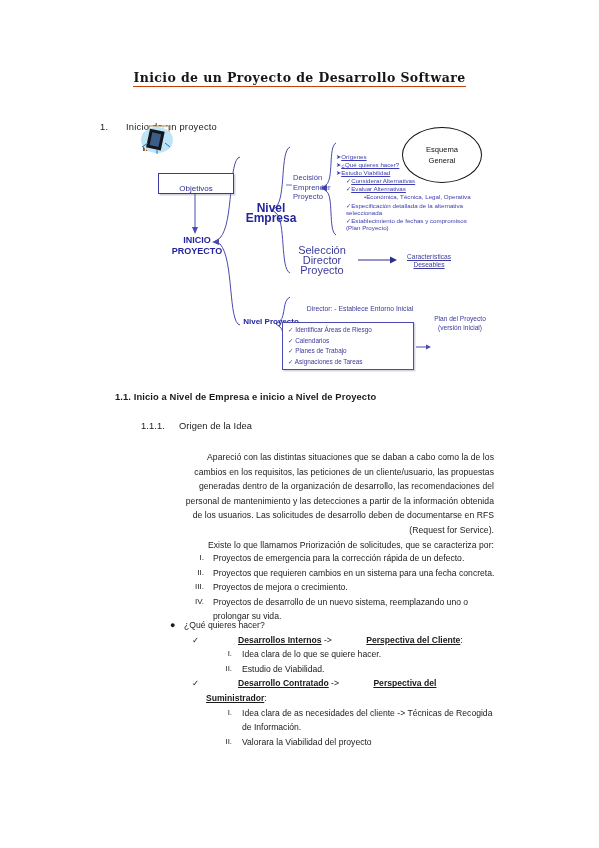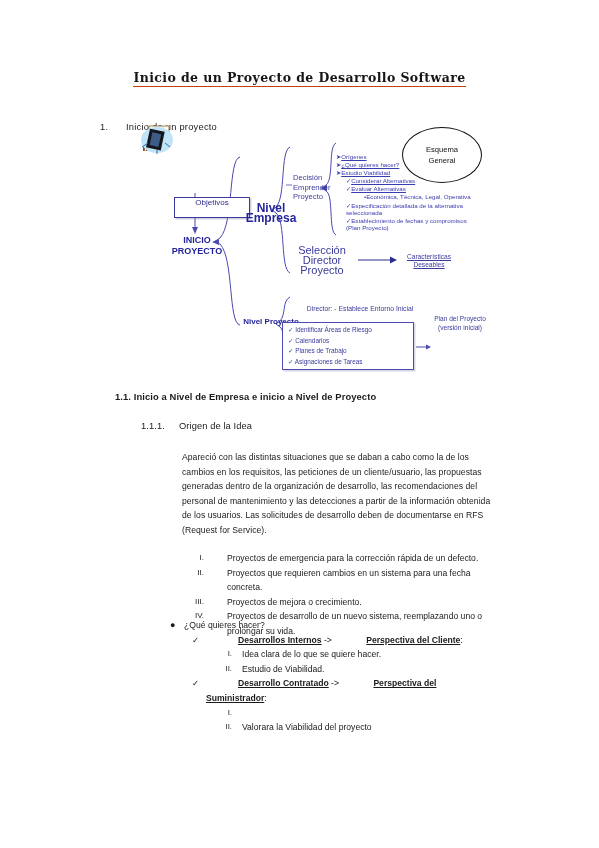--- a/index.html
+++ b/index.html
@@ -69,21 +69,21 @@
   .h3-item .num { display: inline-block; width: 38px; }
 
   
   .body-block {
     position: absolute;
     left: 182px;
     top: 450px;
     width: 312px;
     font-size: 8.6px;
     line-height: 14.6px;
-    text-align: left;
+    text-align: right;
     letter-spacing: .05px;
   }
   .body-block p { margin: 0; }
 
   
   .roman-list {
     position: absolute;
     left: 182px;
     top: 551px;
     width: 315px;
@@ -95,21 +95,21 @@
     align-items: flex-start;
   }
   .roman-list .rn {
     width: 22px;
     flex: 0 0 22px;
     text-align: right;
     padding-right: 9px;
     font-variant: small-caps;
     font-size: 8px;
   }
-  .roman-list .txt { flex: 1; margin-left: 14px; }
+  .roman-list .txt { flex: 1; }
 
   
   .bullet-section {
     position: absolute;
     left: 170px;
     top: 618px;
     width: 325px;
     font-size: 8.6px;
     line-height: 14.6px;
   }
@@ -161,29 +161,28 @@
 
   .dg-label {
     position: absolute;
     font-family: "Liberation Sans", sans-serif;
     color: #2d2d8f;
     white-space: nowrap;
   }
 
   .box-objetivos {
     position: absolute;
-    left: 34px; top: 48px;
+    left: 18px; top: 48px;
     width: 74px; height: 19px;
     border: 1.2px solid #3a3a9c;
     background: #fff;
-    display: flex; align-items: flex-start; justify-content: center;
+    display: flex; align-items: flex-end; justify-content: center;
     font-size: 8px;
     color: #2d2d8f;
     box-shadow: 1.5px 1.5px 0 rgba(120,120,160,.35);
-    margin-top: 24px;
   }
   .lbl-inicio {
     left: 22px; top: 110px;
     font-size: 9px; font-weight: bold;
     color: #24249c;
     line-height: 11px;
     text-align: center;
     width: 70px;
     white-space: normal;
   }
@@ -401,20 +400,21 @@
   </div>
 
   <div class="h2-item">1.1. Inicio a Nivel de Empresa e inicio a Nivel de Proyecto</div>
 
   <div class="h3-item">
     <span class="num">1.1.1.</span><span>Origen de la Idea</span>
   </div>
 
   <div class="body-block">
     <p>Apareció con las distintas situaciones que se daban a cabo como la de los cambios en los requisitos, las peticiones de un cliente/usuario, las propuestas generadas dentro de la organización de desarrollo, las recomendaciones del personal de mantenimiento y las detecciones a partir de la información obtenida de los usuarios. Las solicitudes de desarrollo deben de documentarse en RFS (Request for Service).</p>
+    <p>Existe lo que llamamos Priorización de solicitudes, que se caracteriza por:</p>
   </div>
 
   <div class="roman-list">
     <div class="row">
         <span class="rn">I.</span>
         <span class="txt">Proyectos de emergencia para la corrección rápida de un defecto.</span>
       </div>
     <div class="row">
         <span class="rn">II.</span>
         <span class="txt">Proyectos que requieren cambios en un sistema para una fecha concreta.</span>
@@ -448,20 +448,21 @@
       <span class="rn">II.</span>
       <span class="txt">Estudio de Viabilidad.</span>
     </div>
 
     <div class="lvl-check">
       <span class="chk">✓</span>
       <span><span class="u">Desarrollo Contratado</span><span> -&gt; </span><span class="u">Perspectiva del Suministrador</span><span>:</span></span>
     </div>
     <div class="lvl-roman">
       <span class="rn">I.</span>
+      <span class="txt">Idea clara de as necesidades del cliente -&gt; Técnicas de Recogida de Información.</span>
     </div>
     <div class="lvl-roman">
       <span class="rn">II.</span>
       <span class="txt">Valorara la Viabilidad del proyecto</span>
     </div>
 
   </div>
 
 </div>
 

